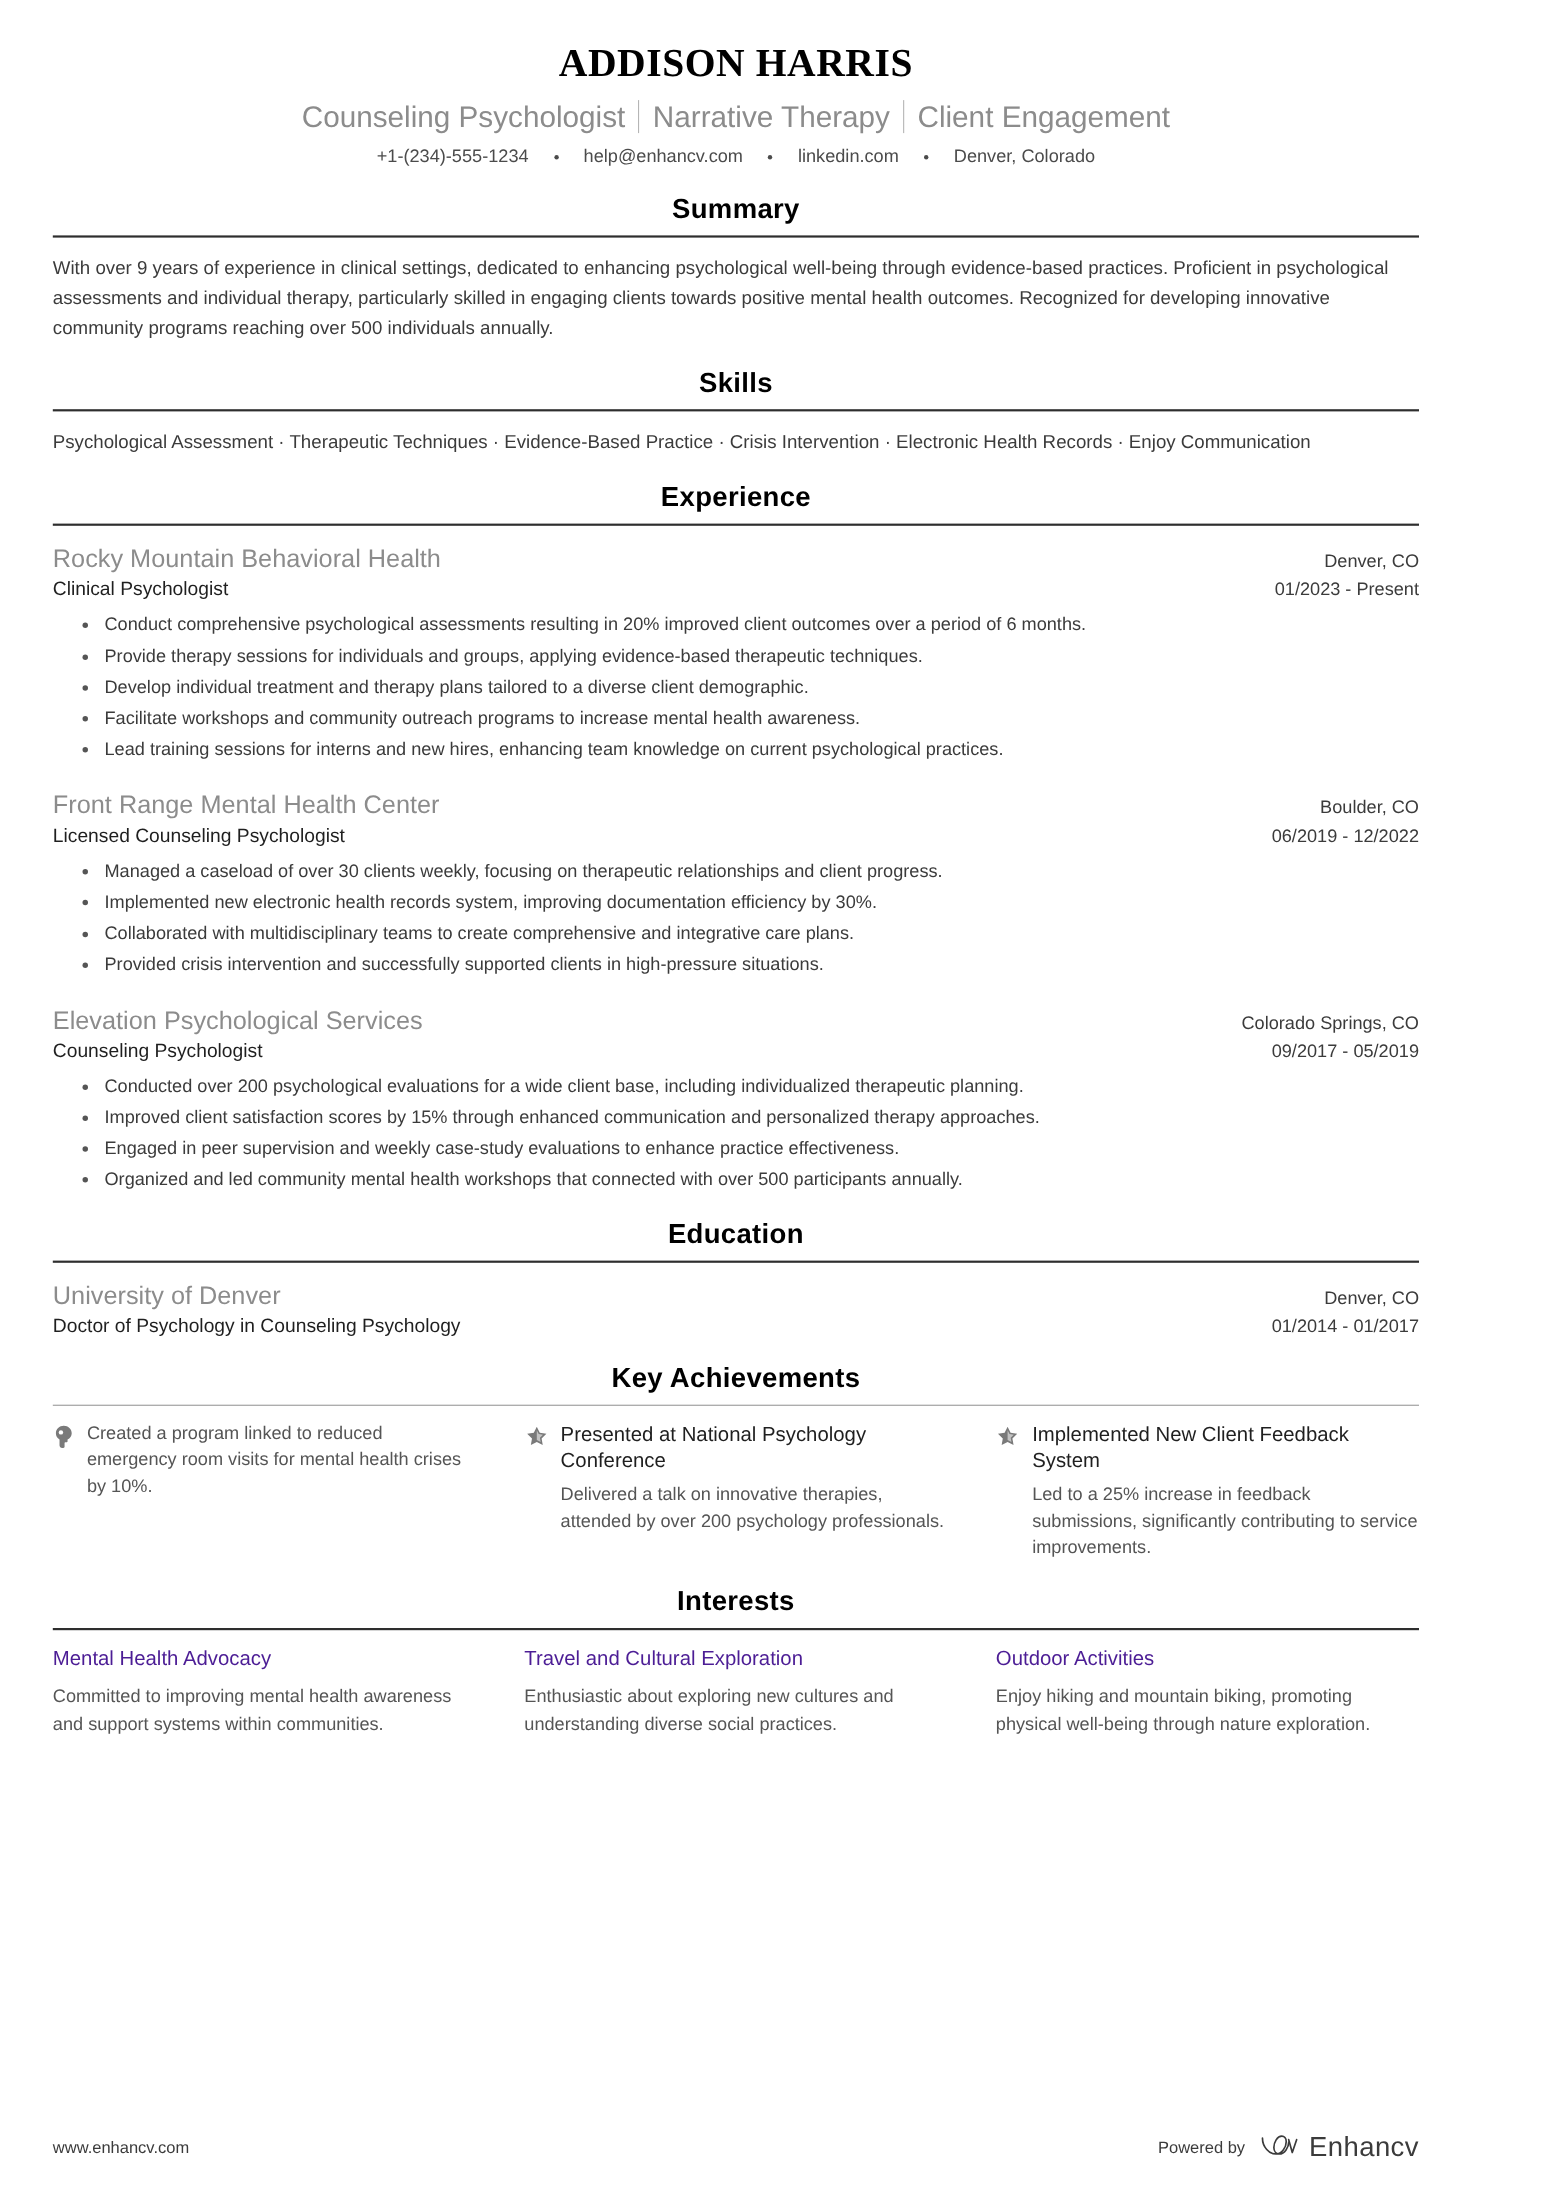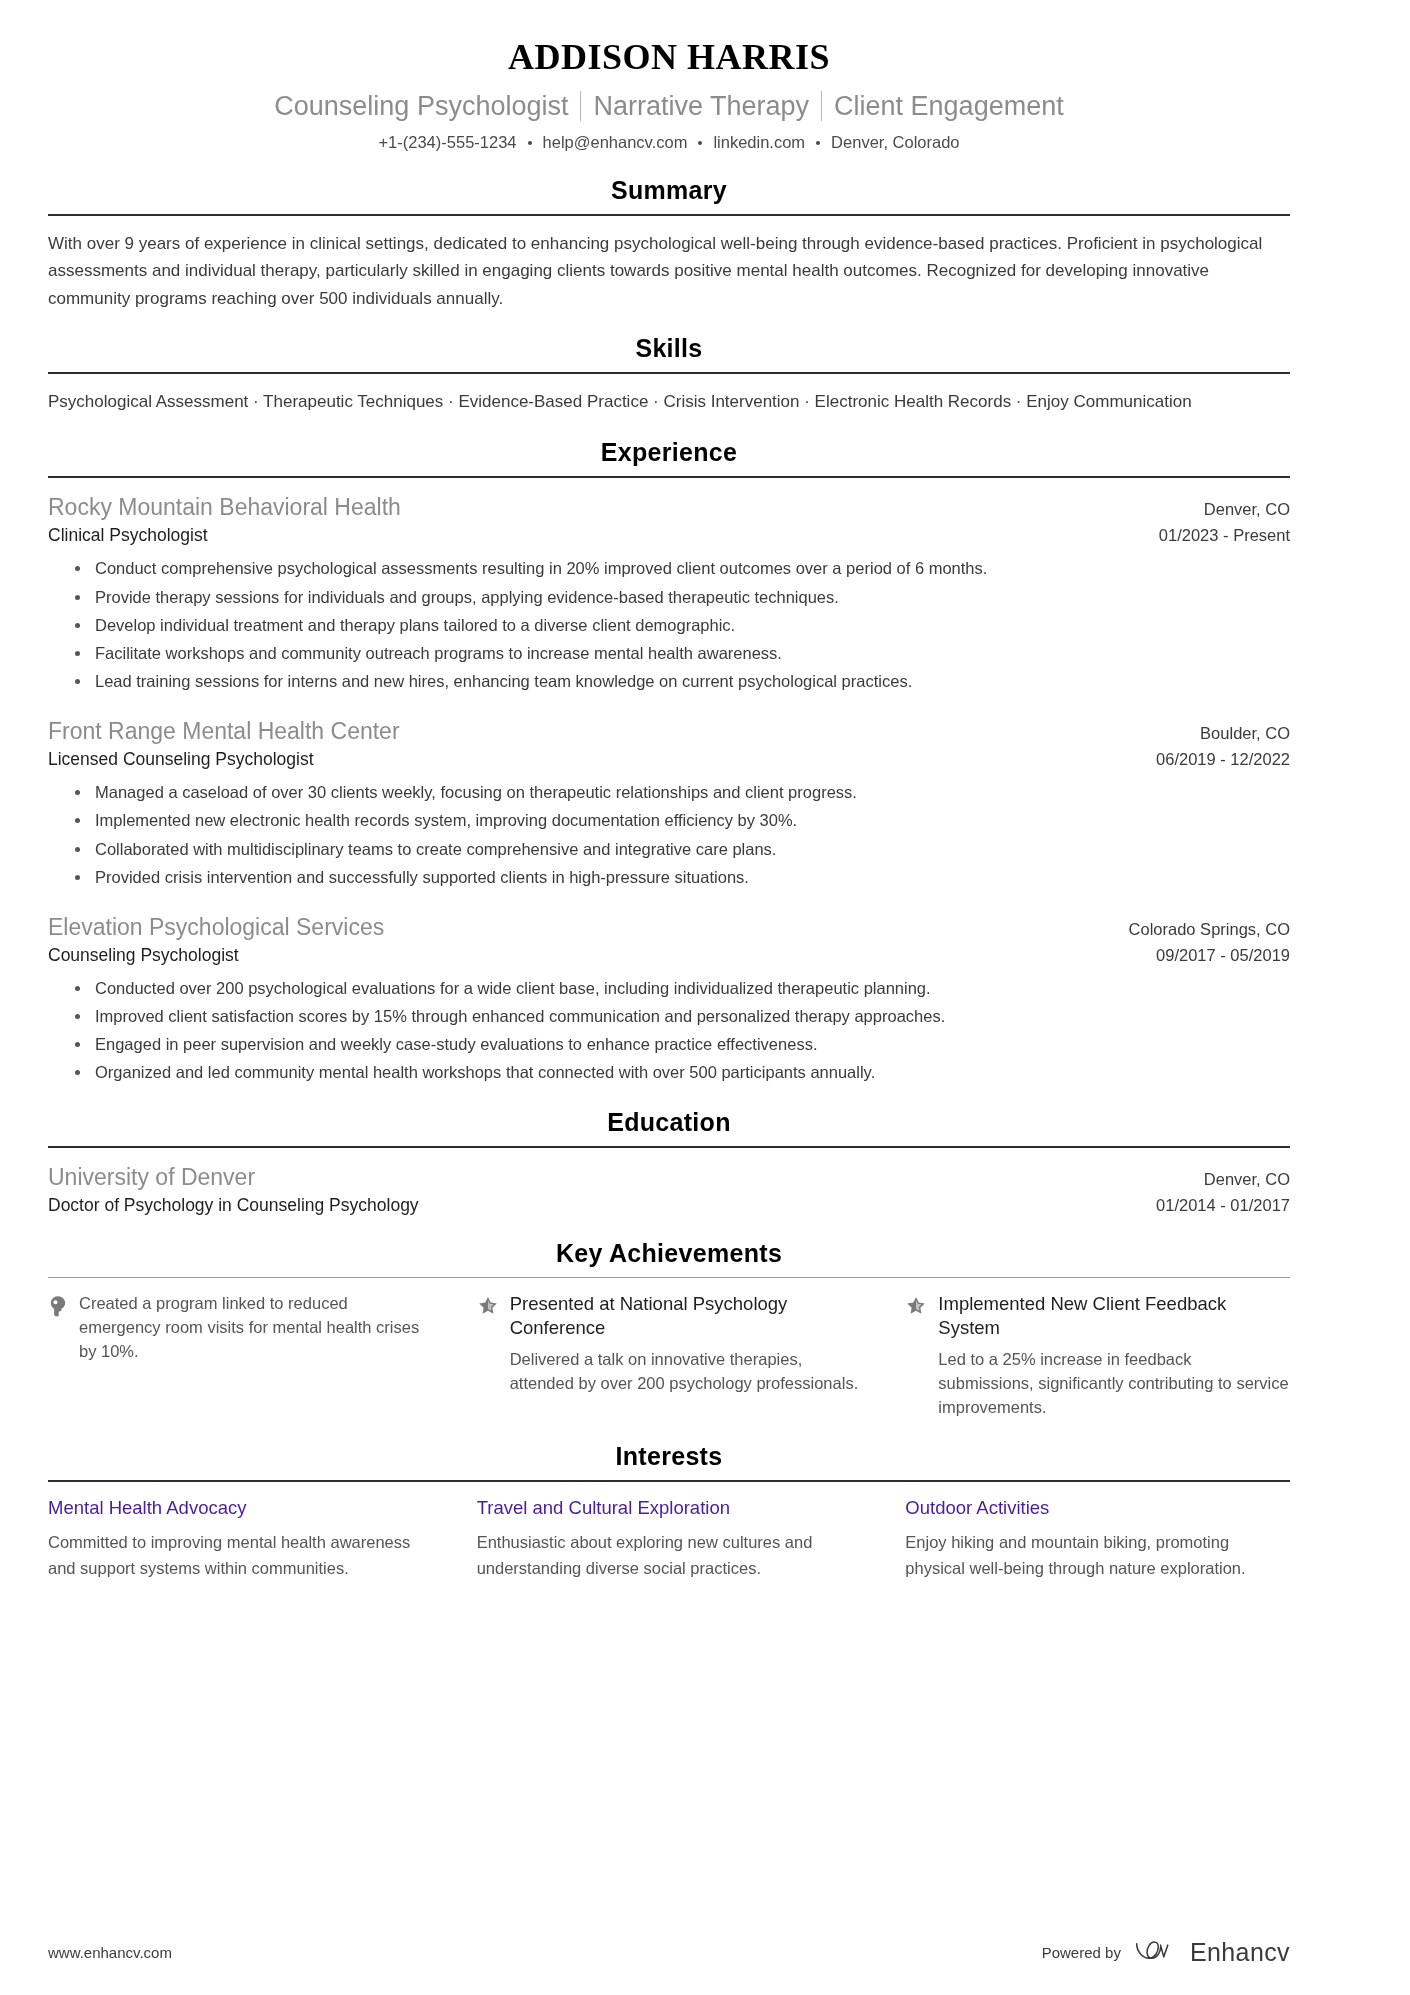--- a/index.html
+++ b/index.html
@@ -47,21 +47,21 @@
     height: 30px;
     background: #b5b5b5;
     margin: 0 12px;
   }
   .contact-line {
     font-size: 16.5px;
     color: #4b4b4b;
     display: flex;
     justify-content: center;
     align-items: center;
-    gap: 0;
+    gap: 12px;
     line-height: 1.3;
   }
   .contact-line .dot {
     display: inline-block;
     width: 4px; height: 4px;
     border-radius: 50%;
     background: #4b4b4b;
     margin: 0 11px;
   }
 
@@ -191,21 +191,21 @@
     color: #3b3b3b;
   }
   .powered {
     display: flex;
     align-items: center;
     gap: 13px;
   }
   .brand {
     display: flex;
     align-items: center;
-    gap: 20px;
+    gap: 9px;
   }
   .brand-word {
     font-size: 25px;
     color: #3b3b3b;
     letter-spacing: 0.4px;
   }
 </style>
 </head>
 <body>
 

